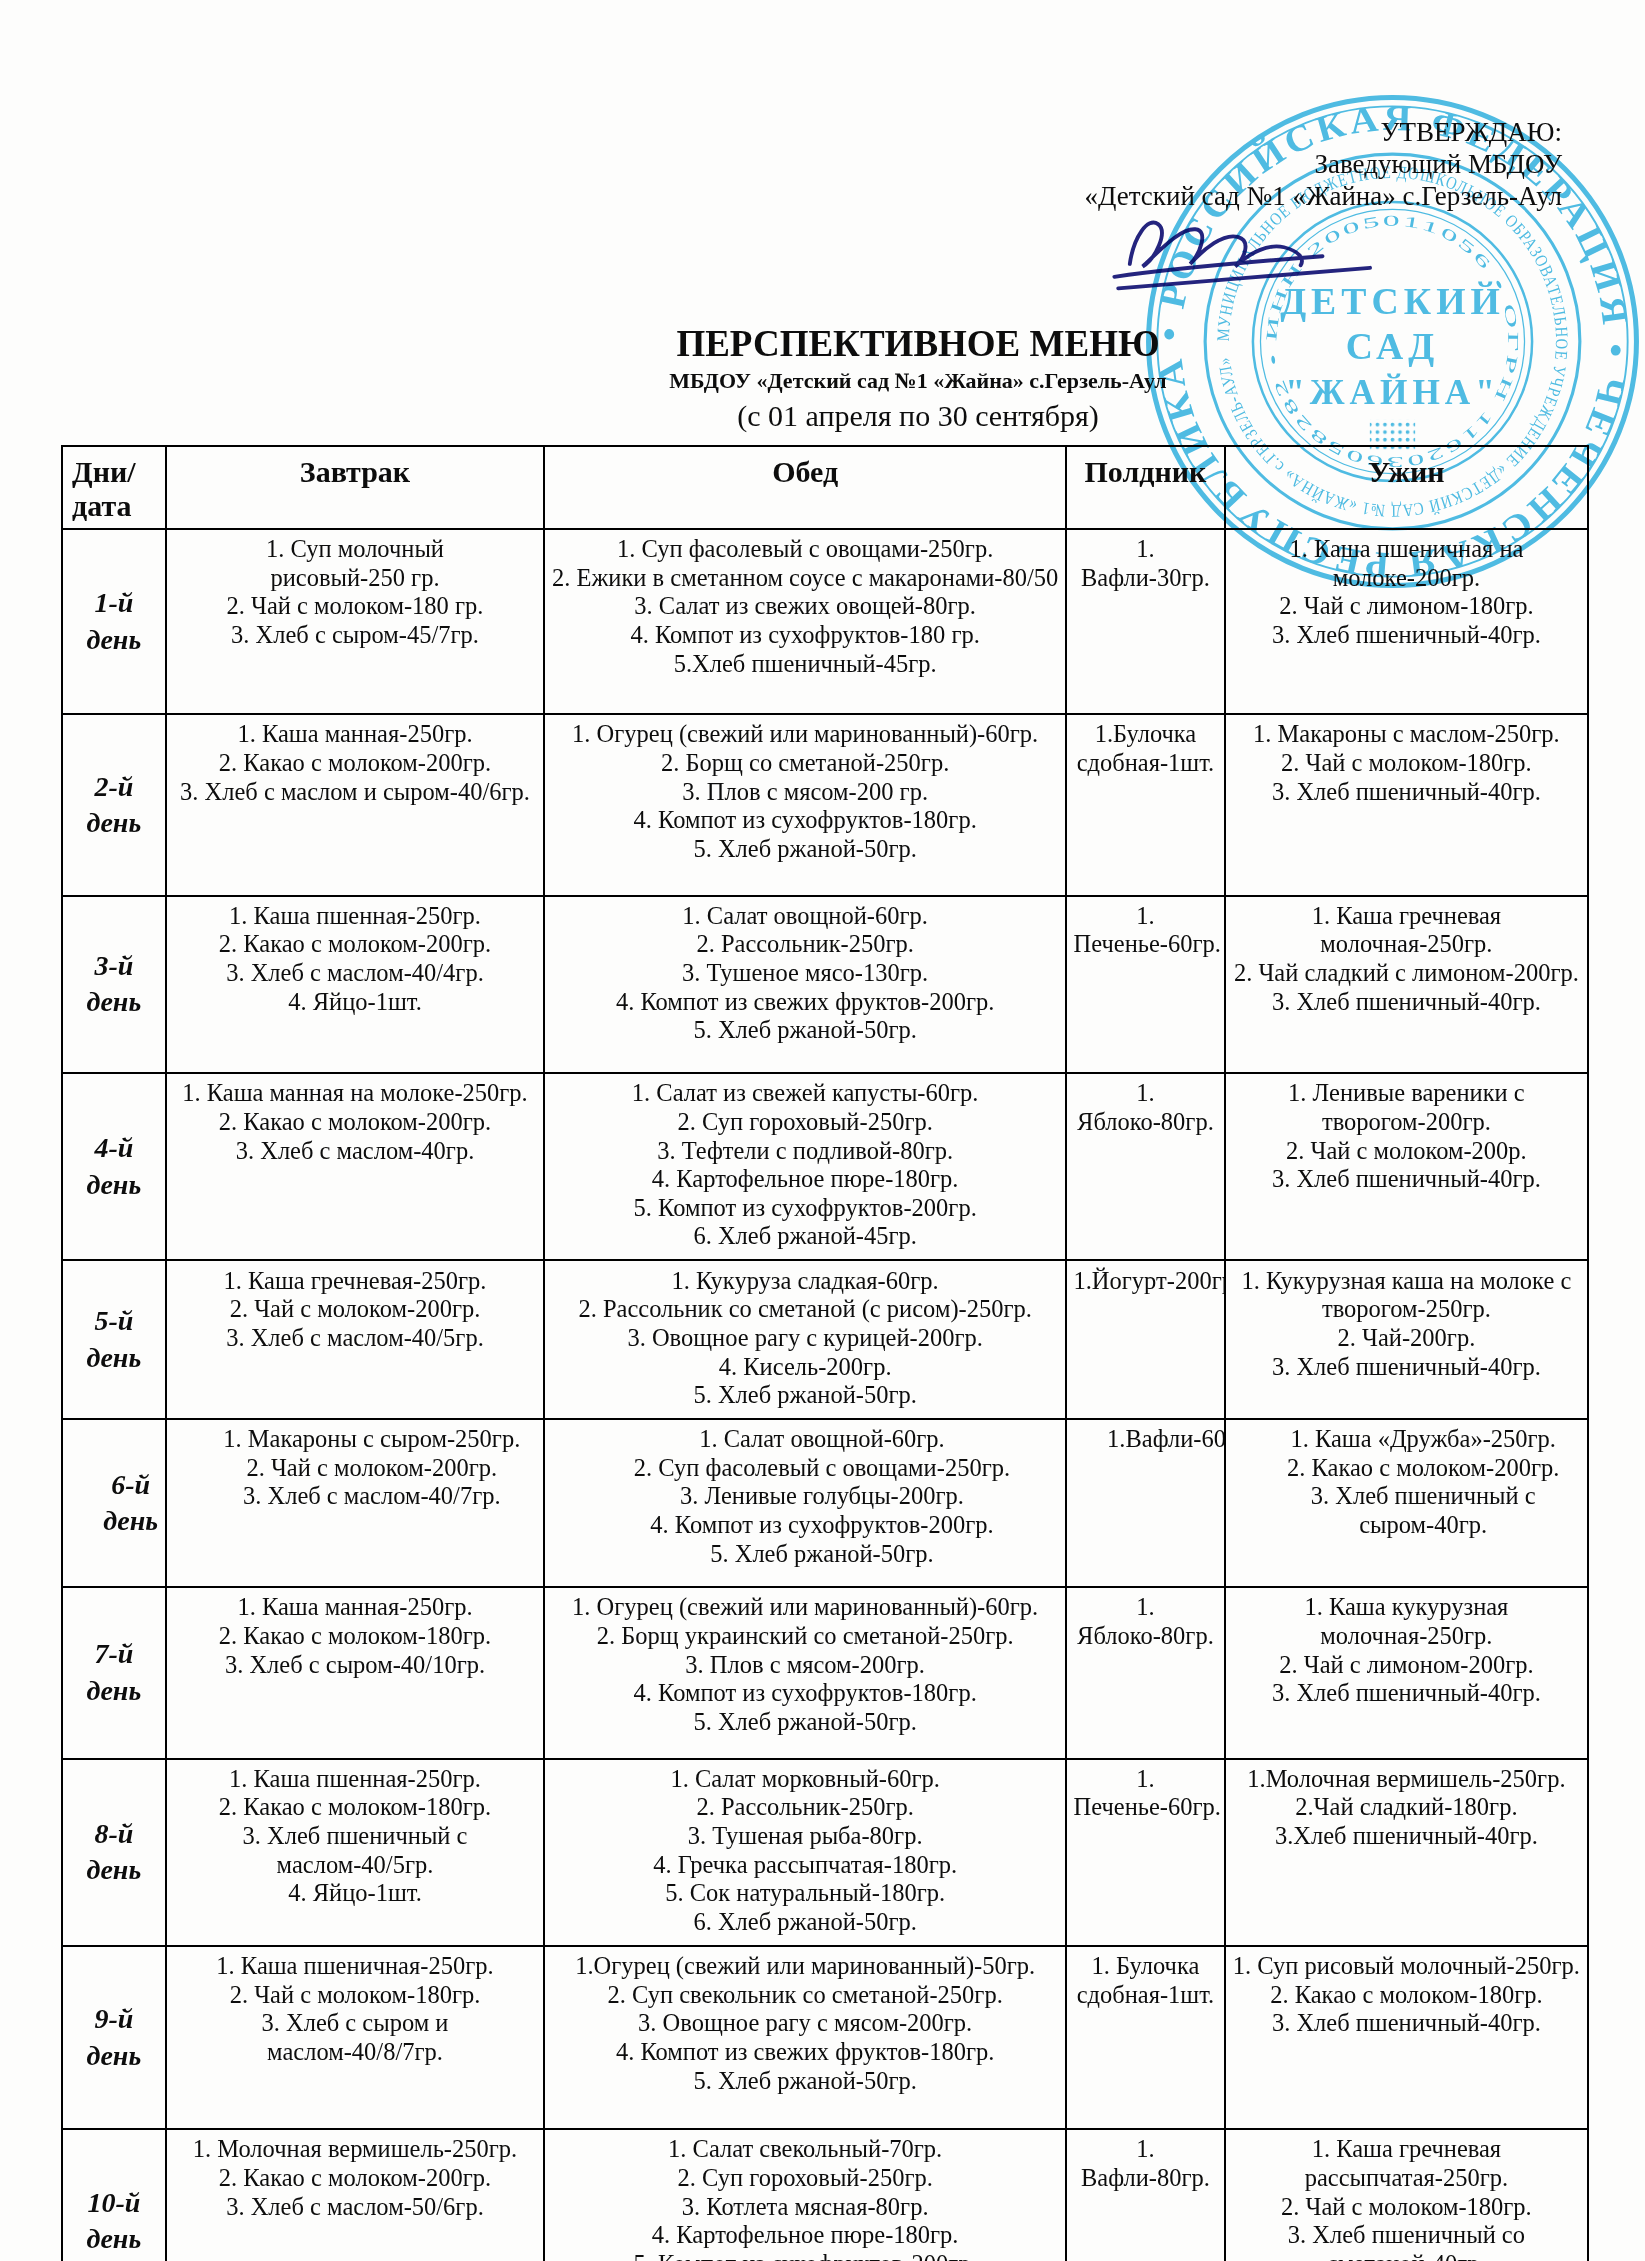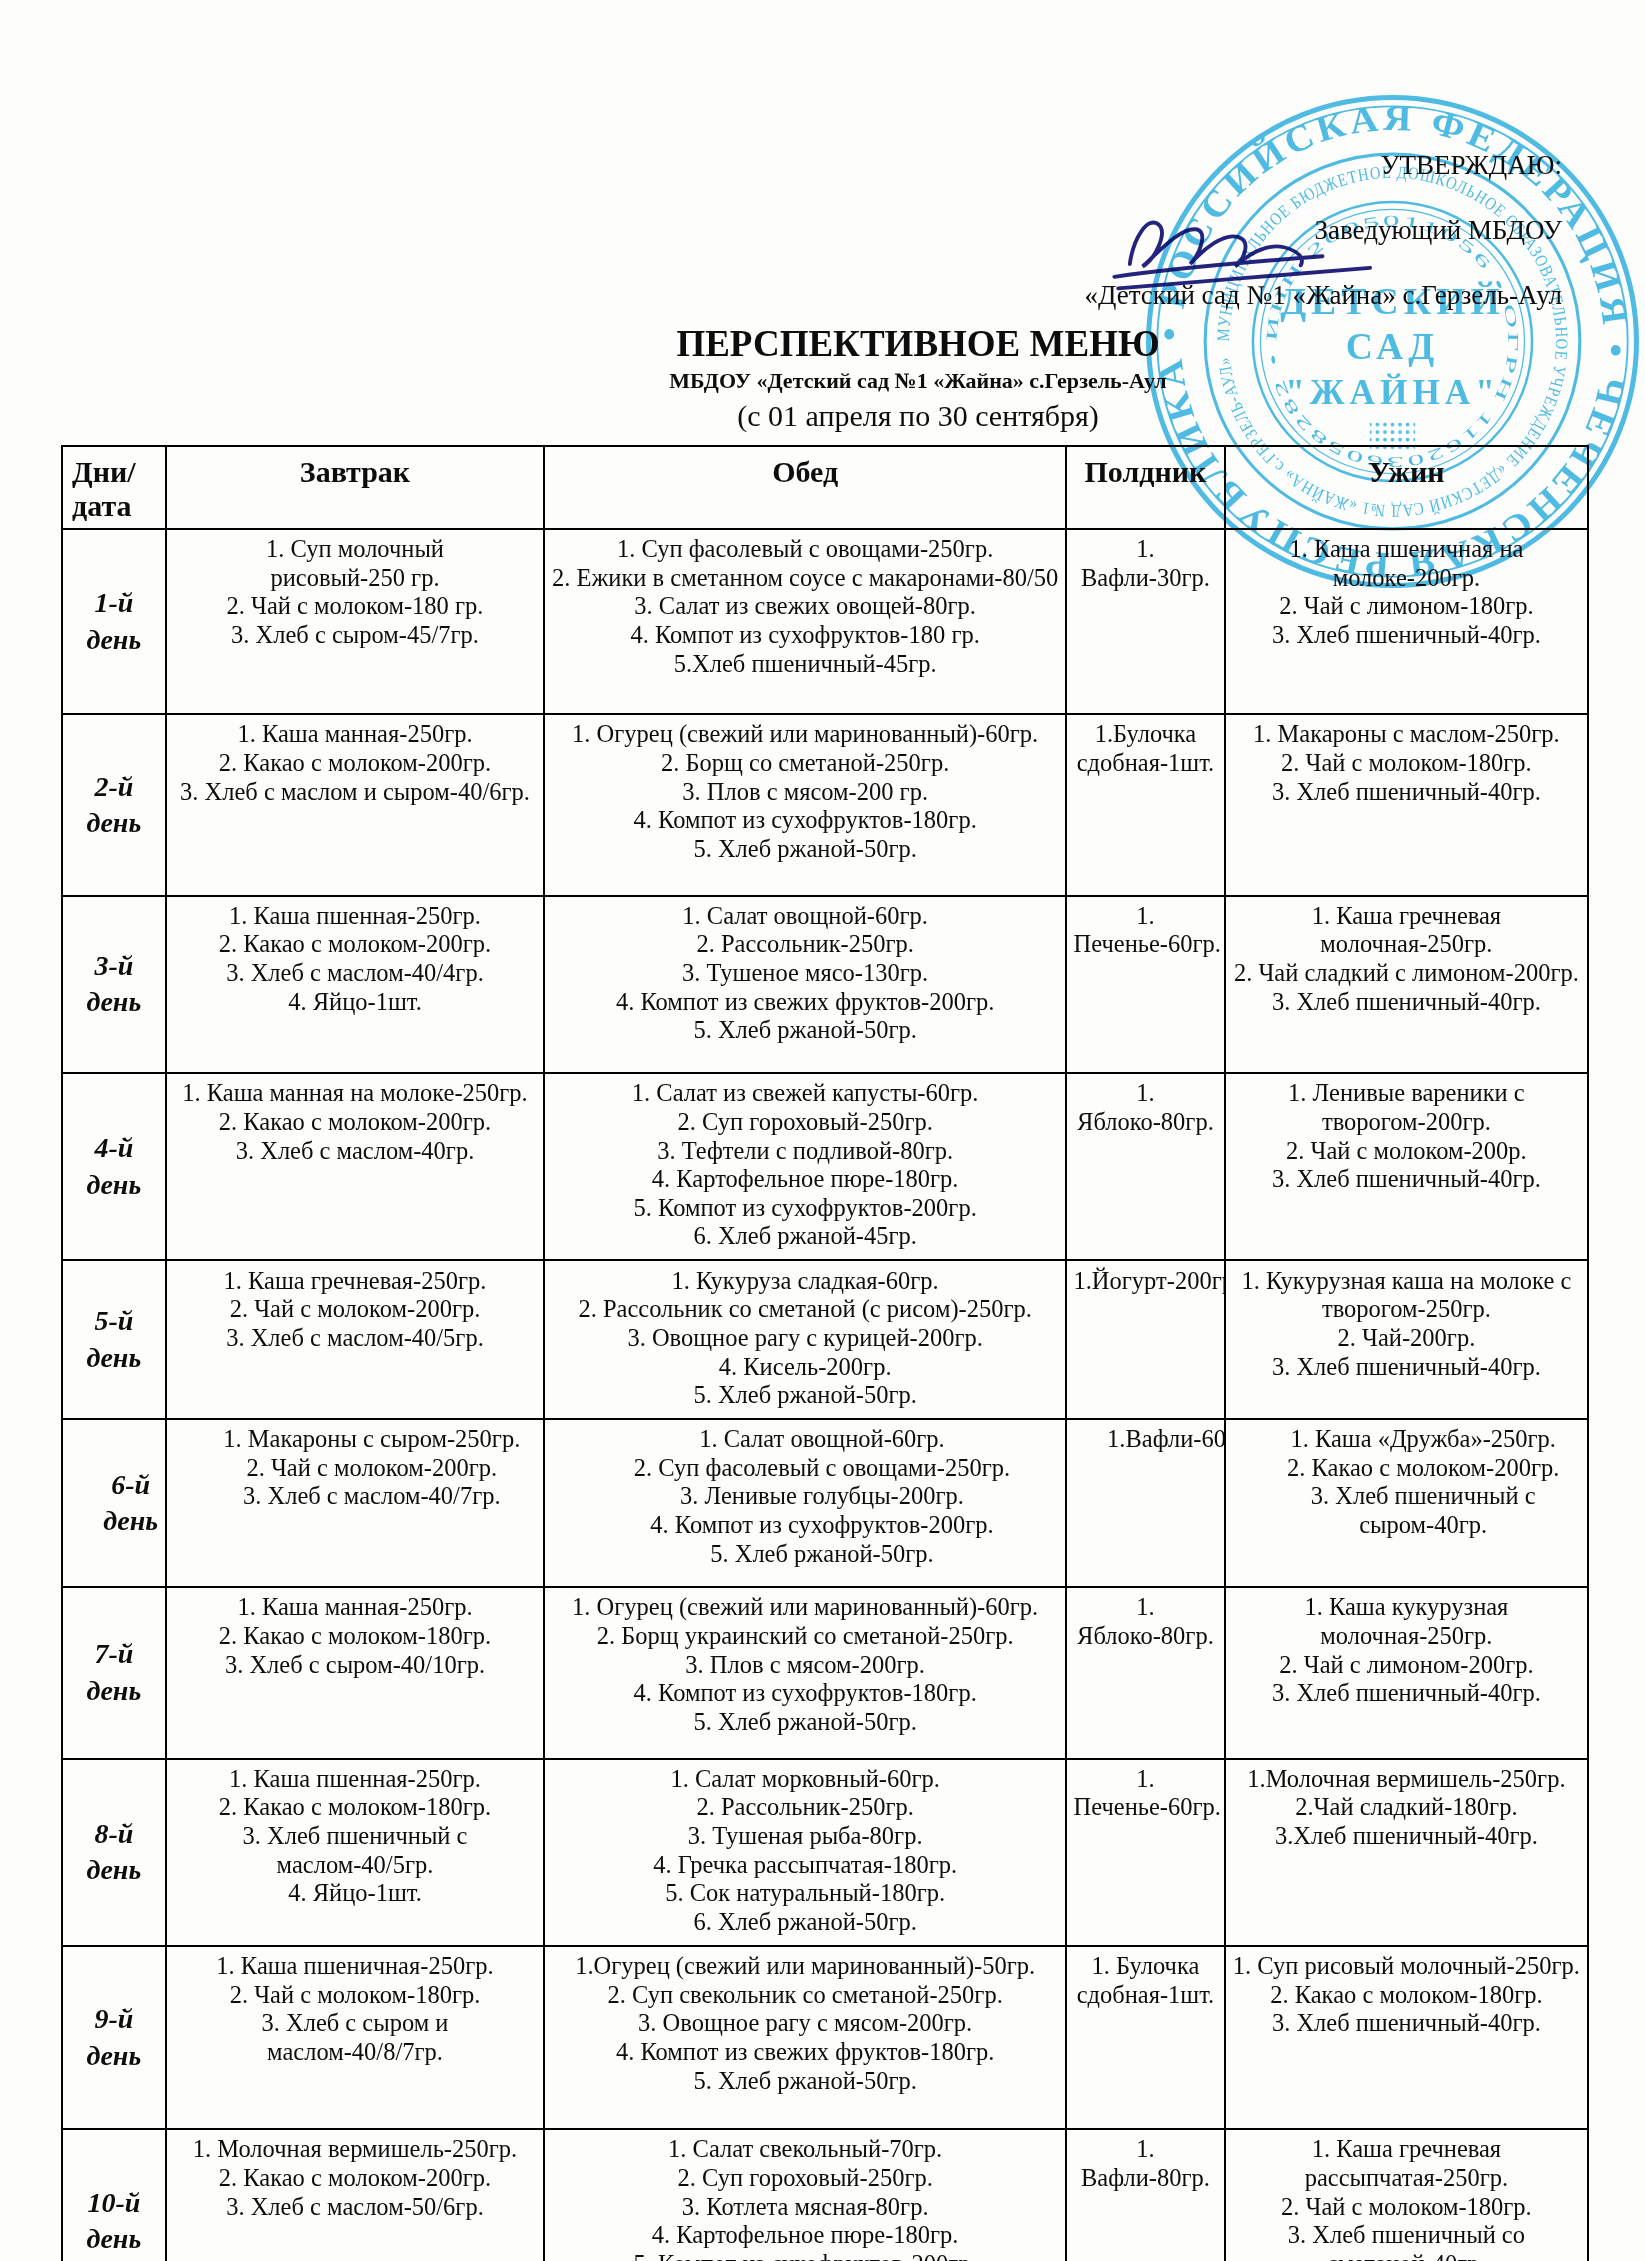--- a/index.html
+++ b/index.html
@@ -5,21 +5,21 @@
   html,body{margin:0;padding:0;}
   body{
     width:1645px;height:2261px;position:relative;background:#fdfdfc;
     font-family:"Liberation Serif","DejaVu Serif",serif;color:#0d0d0d;
   }
   
   .approval{
     position:absolute;top:117px;right:83px;width:709px;
     text-align:right;font-size:27px;line-height:1.18;z-index:4;
   }
-  .approval div{white-space:pre-line;margin-top:33px;}
+  .approval div{white-space:pre-line;}
   
   .stamp{
     position:absolute;left:1141px;top:90px;width:503px;height:503px;
     z-index:1;mix-blend-mode:multiply;opacity:.9;
   }
   
   .signature{
     position:absolute;left:1105px;top:192px;width:277px;height:106px;
     z-index:5;mix-blend-mode:multiply;
   }

